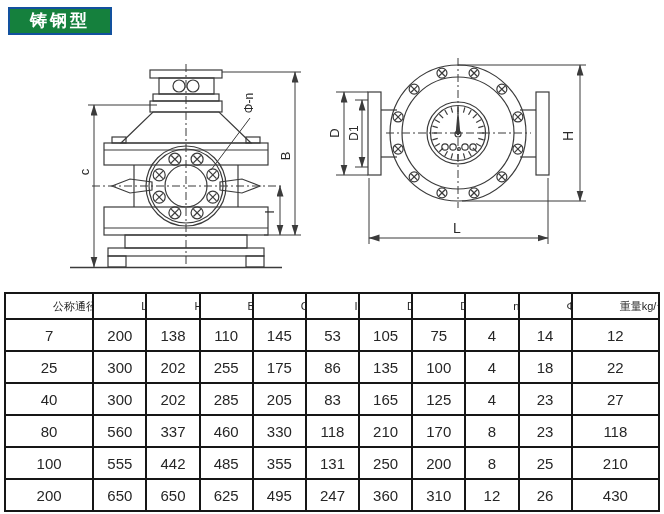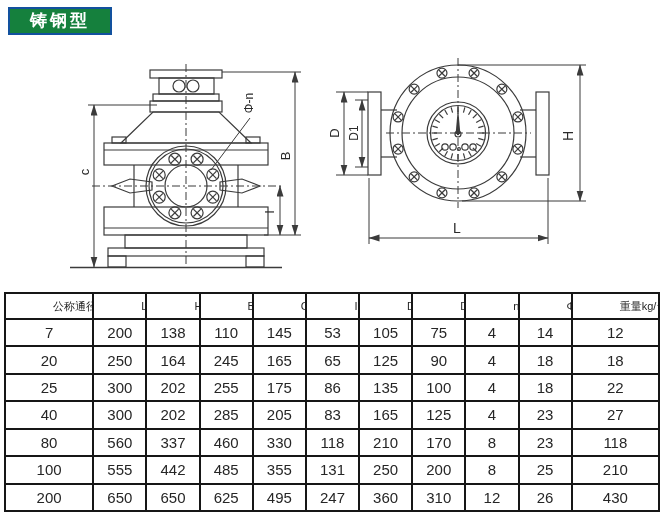--- a/index.html
+++ b/index.html
@@ -274,33 +274,20 @@
         <td>110</td>
         <td>145</td>
         <td>53</td>
         <td>105</td>
         <td>75</td>
         <td>4</td>
         <td>14</td>
         <td>12</td>
       </tr>
       <tr>
-        <td>20</td>
-        <td>250</td>
-        <td>164</td>
-        <td>245</td>
-        <td>165</td>
-        <td>65</td>
-        <td>125</td>
-        <td>90</td>
-        <td>4</td>
-        <td>18</td>
-        <td>18</td>
-      </tr>
-      <tr>
         <td>25</td>
         <td>300</td>
         <td>202</td>
         <td>255</td>
         <td>175</td>
         <td>86</td>
         <td>135</td>
         <td>100</td>
         <td>4</td>
         <td>18</td>

